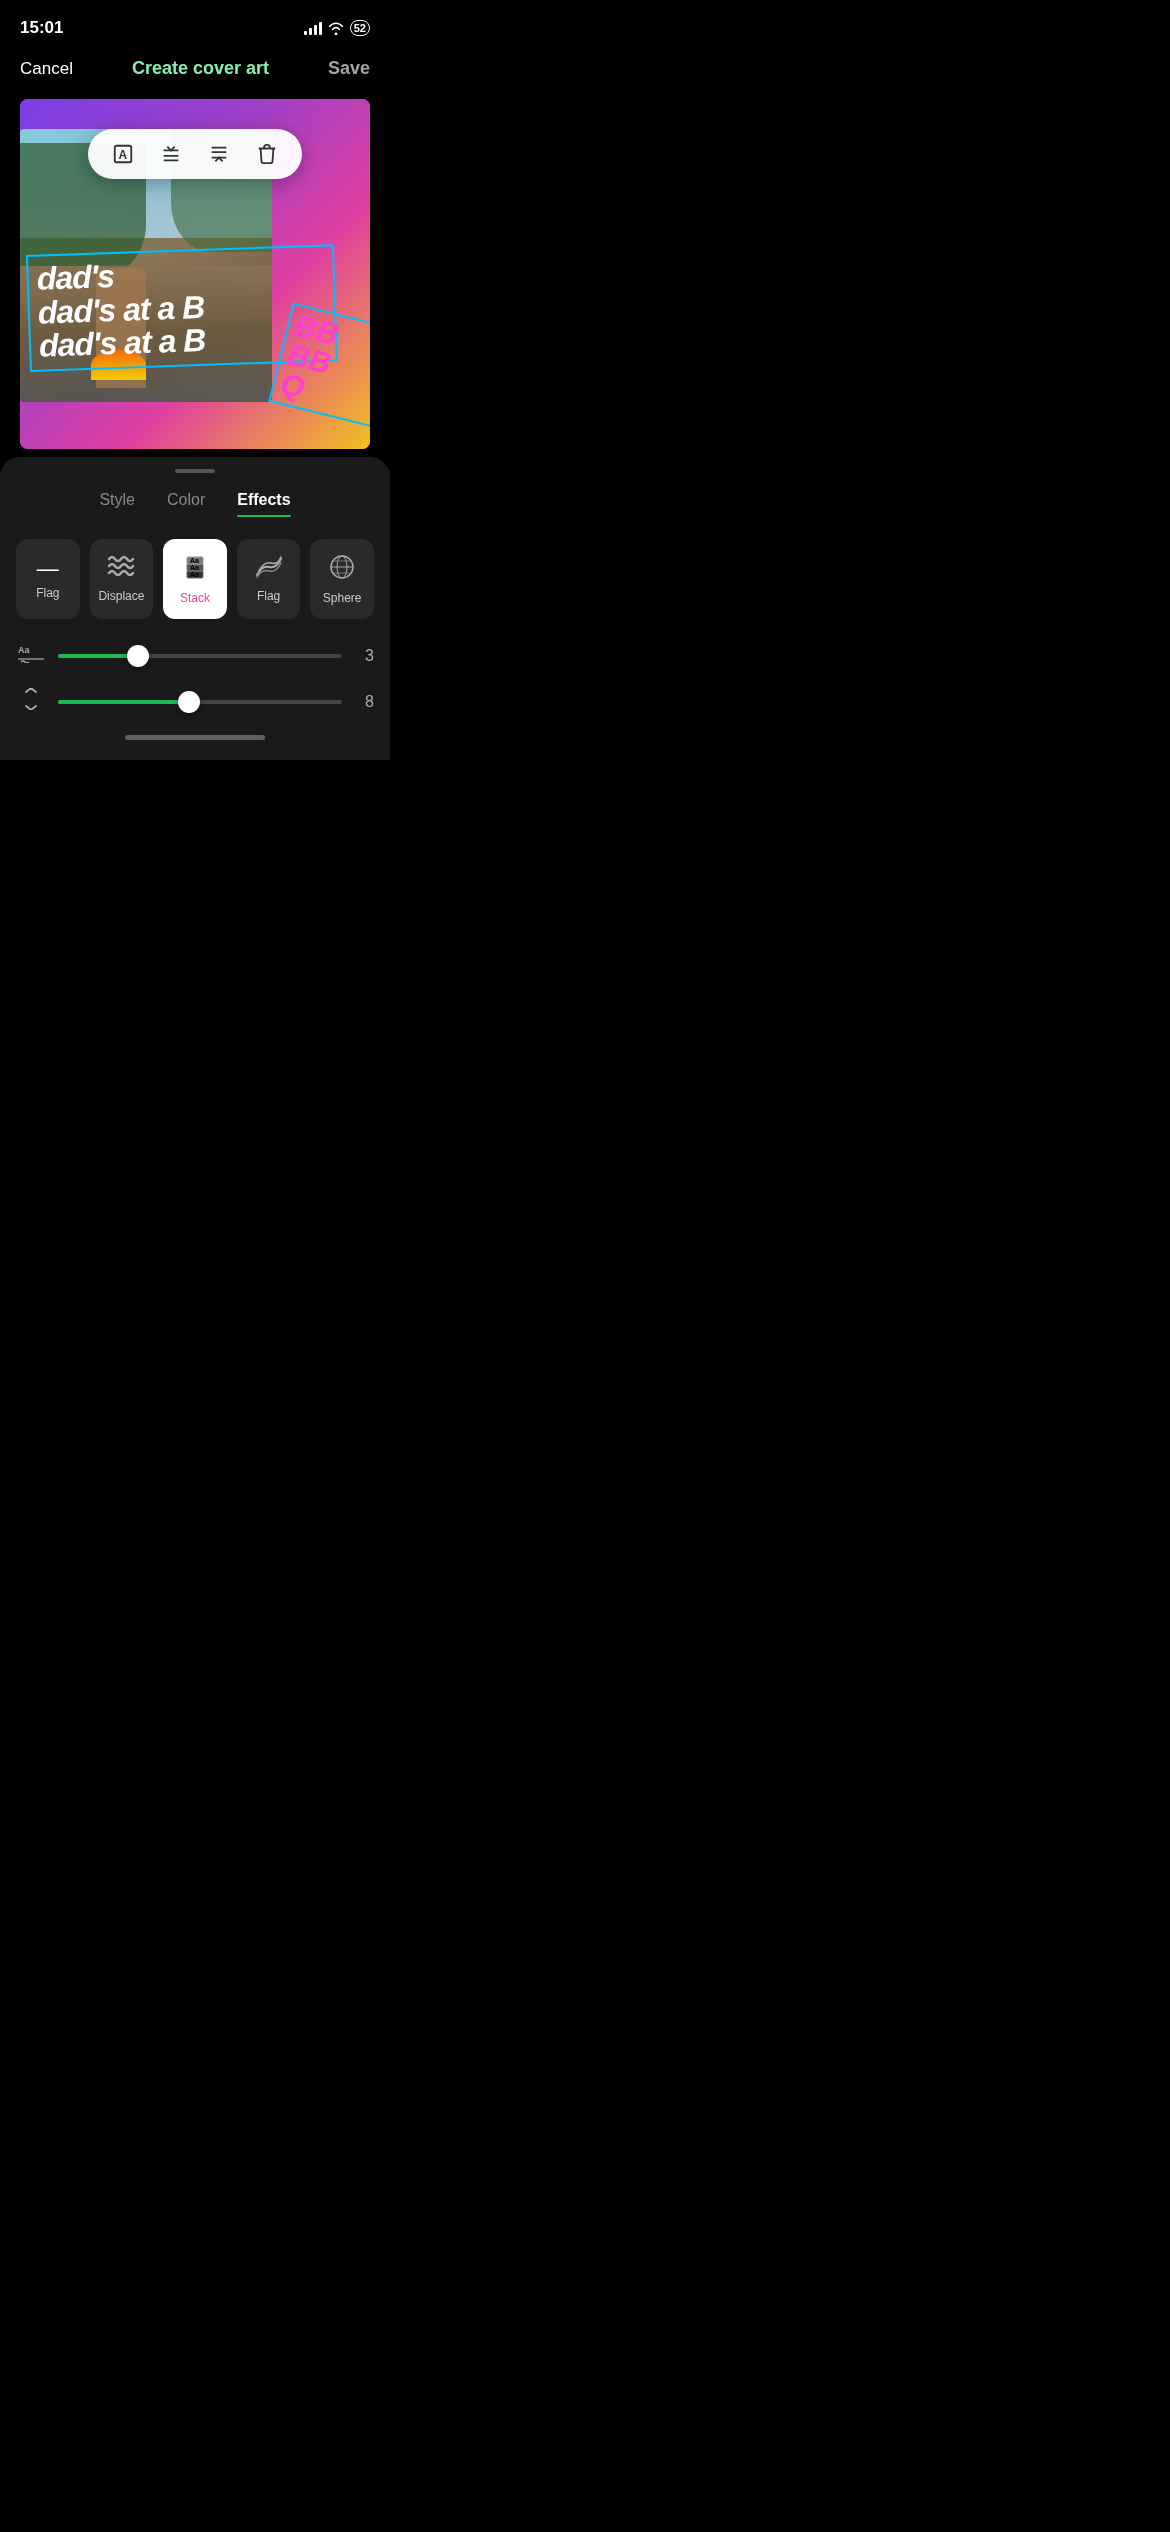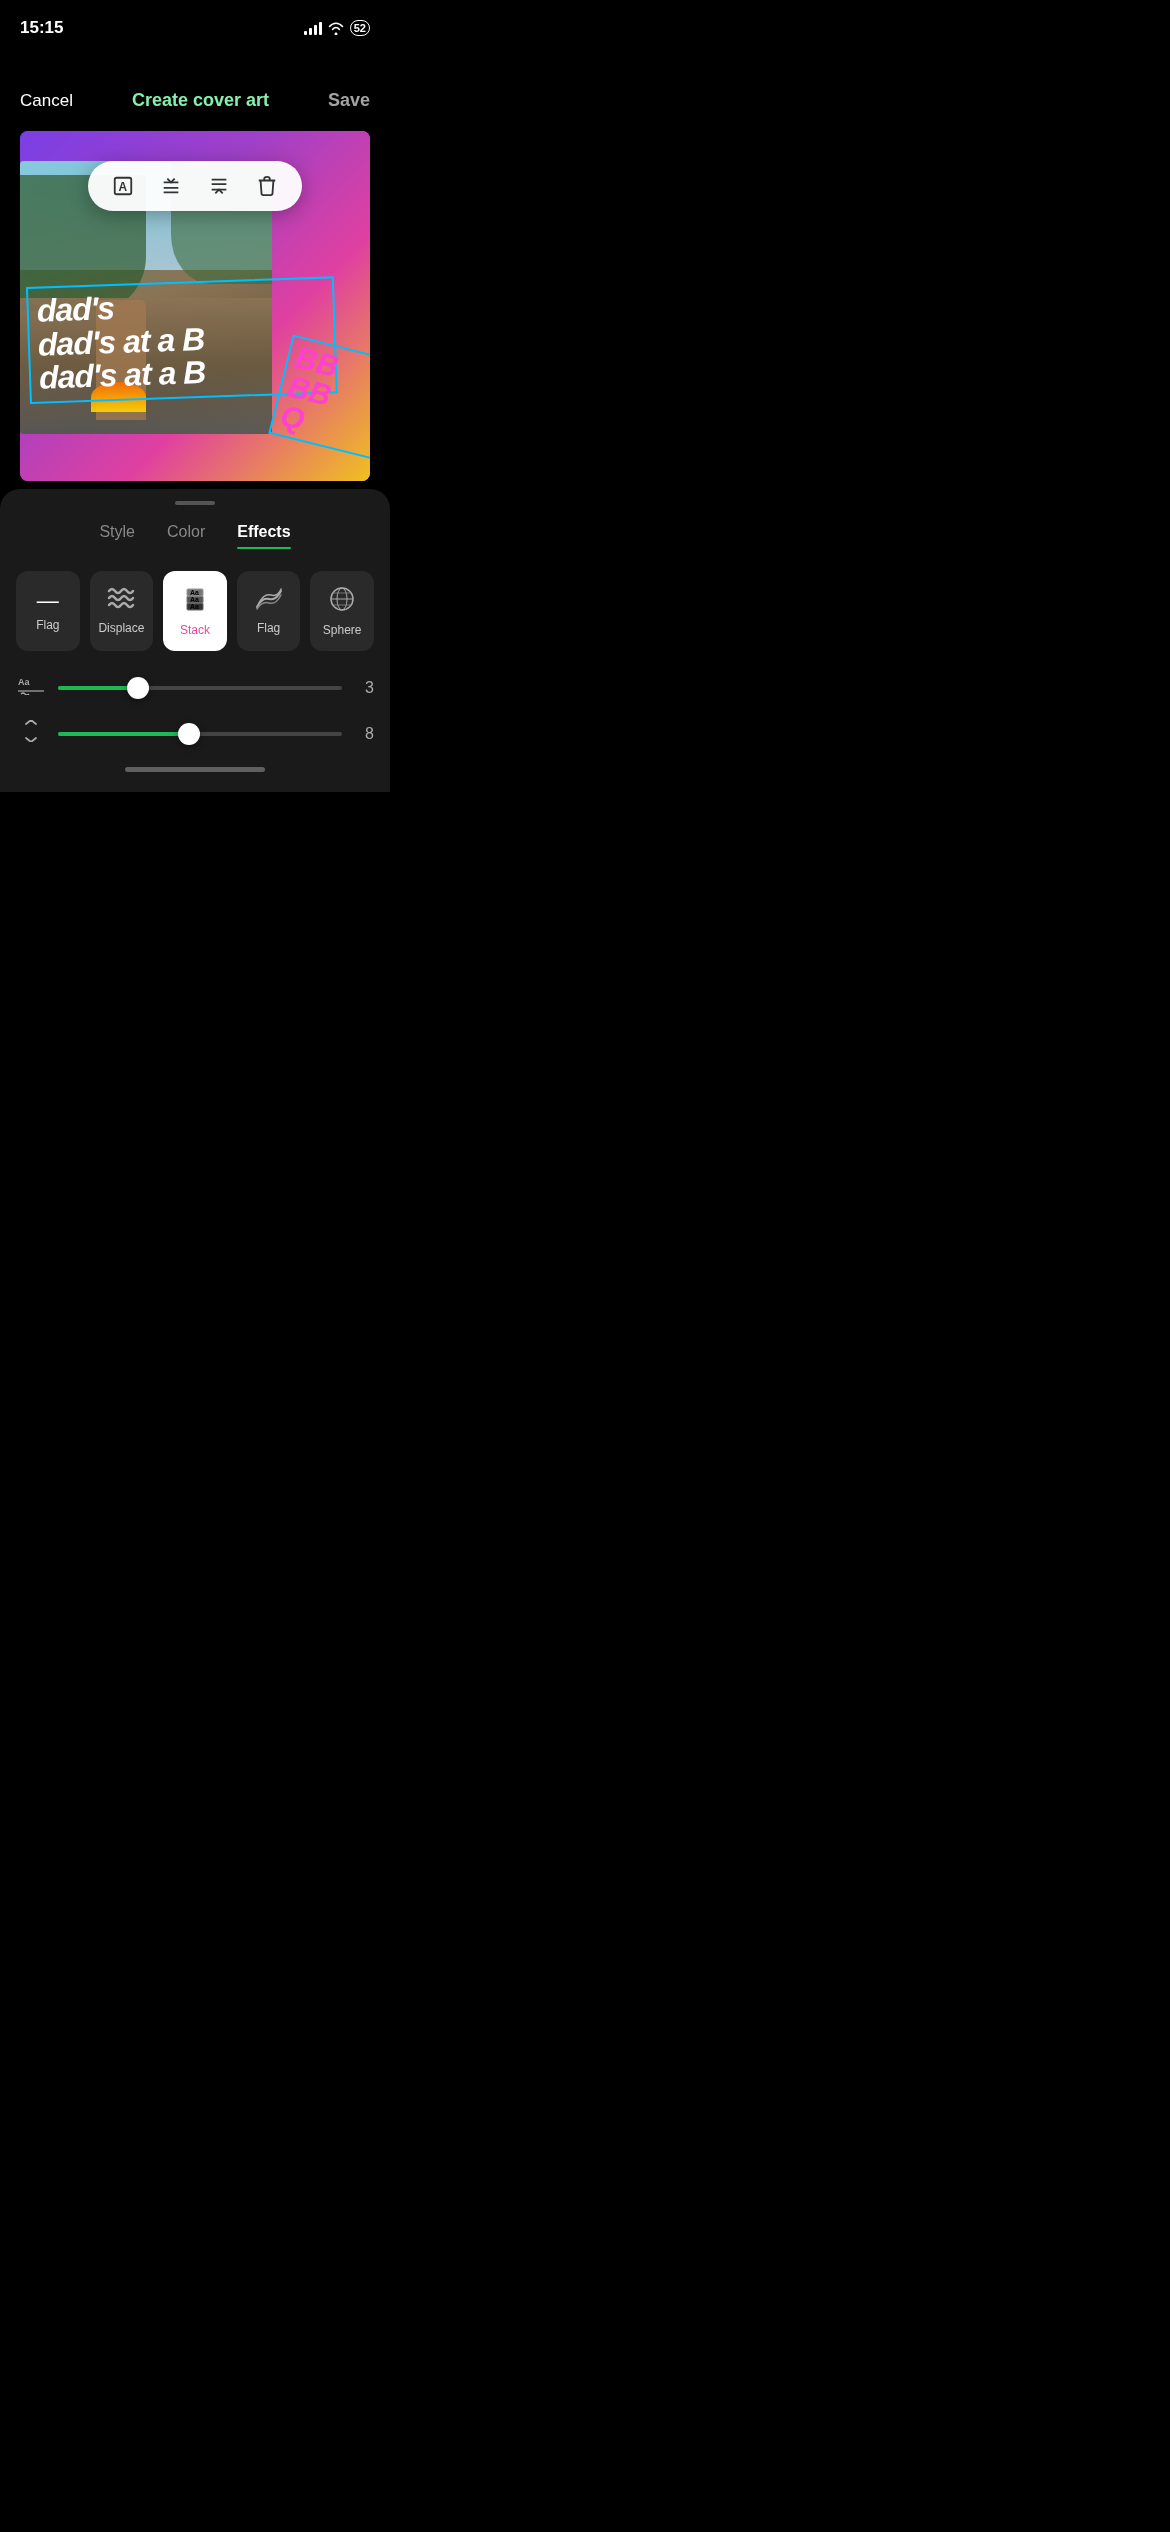--- a/index.html
+++ b/index.html
@@ -53,21 +53,20 @@
       align-items: center;
       gap: 2px;
     }
 
     
     .nav-bar {
       display: flex;
       justify-content: space-between;
       align-items: center;
       padding: 8px 20px 12px;
-      margin-top: 32px;
     }
     .nav-cancel {
       font-size: 17px;
       color: #fff;
       background: none;
       border: none;
       cursor: pointer;
     }
     .nav-title {
       font-size: 18px;
@@ -301,21 +300,21 @@
       background: #fff;
       border-radius: 3px;
       margin: 16px auto 0;
       opacity: 0.3;
     }
   </style>
 </head>
 <body>
 
 <div class="status-bar">
-  <span class="status-time">15:15</span>
+  <span class="status-time">15:01</span>
   <div class="status-icons">
     <div class="signal-bars">
       <span style="height:4px;"></span>
       <span style="height:7px;"></span>
       <span style="height:10px;"></span>
       <span style="height:13px;"></span>
     </div>
     <svg width="16" height="13" viewBox="0 0 16 13" fill="white">
       <path d="M8 10.5 C8.8 10.5 9.5 11.2 9.5 12 C9.5 12.8 8.8 13.5 8 13.5 C7.2 13.5 6.5 12.8 6.5 12 C6.5 11.2 7.2 10.5 8 10.5Z"></path>
       <path d="M4.5 7.5 C5.5 6.3 6.7 5.5 8 5.5 C9.3 5.5 10.5 6.3 11.5 7.5" stroke="white" fill="none" stroke-width="1.5" stroke-linecap="round"></path>

